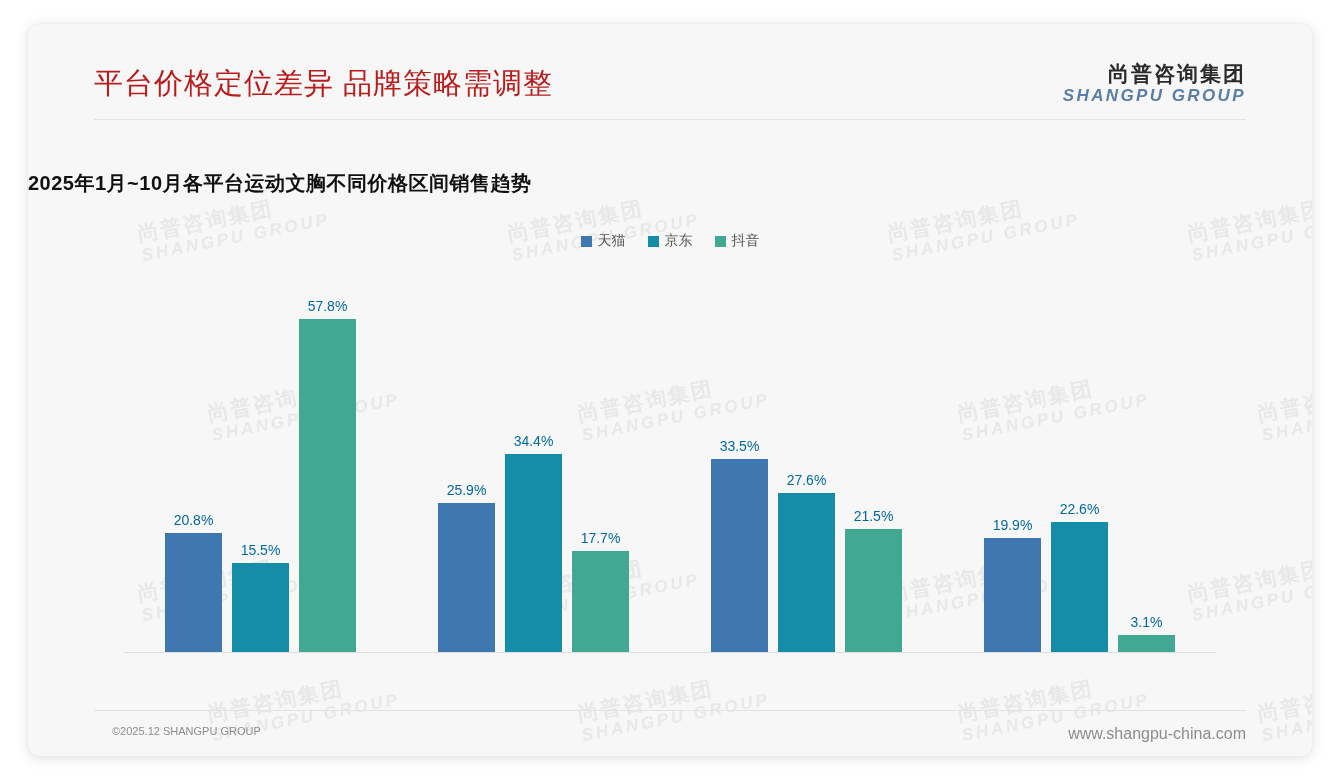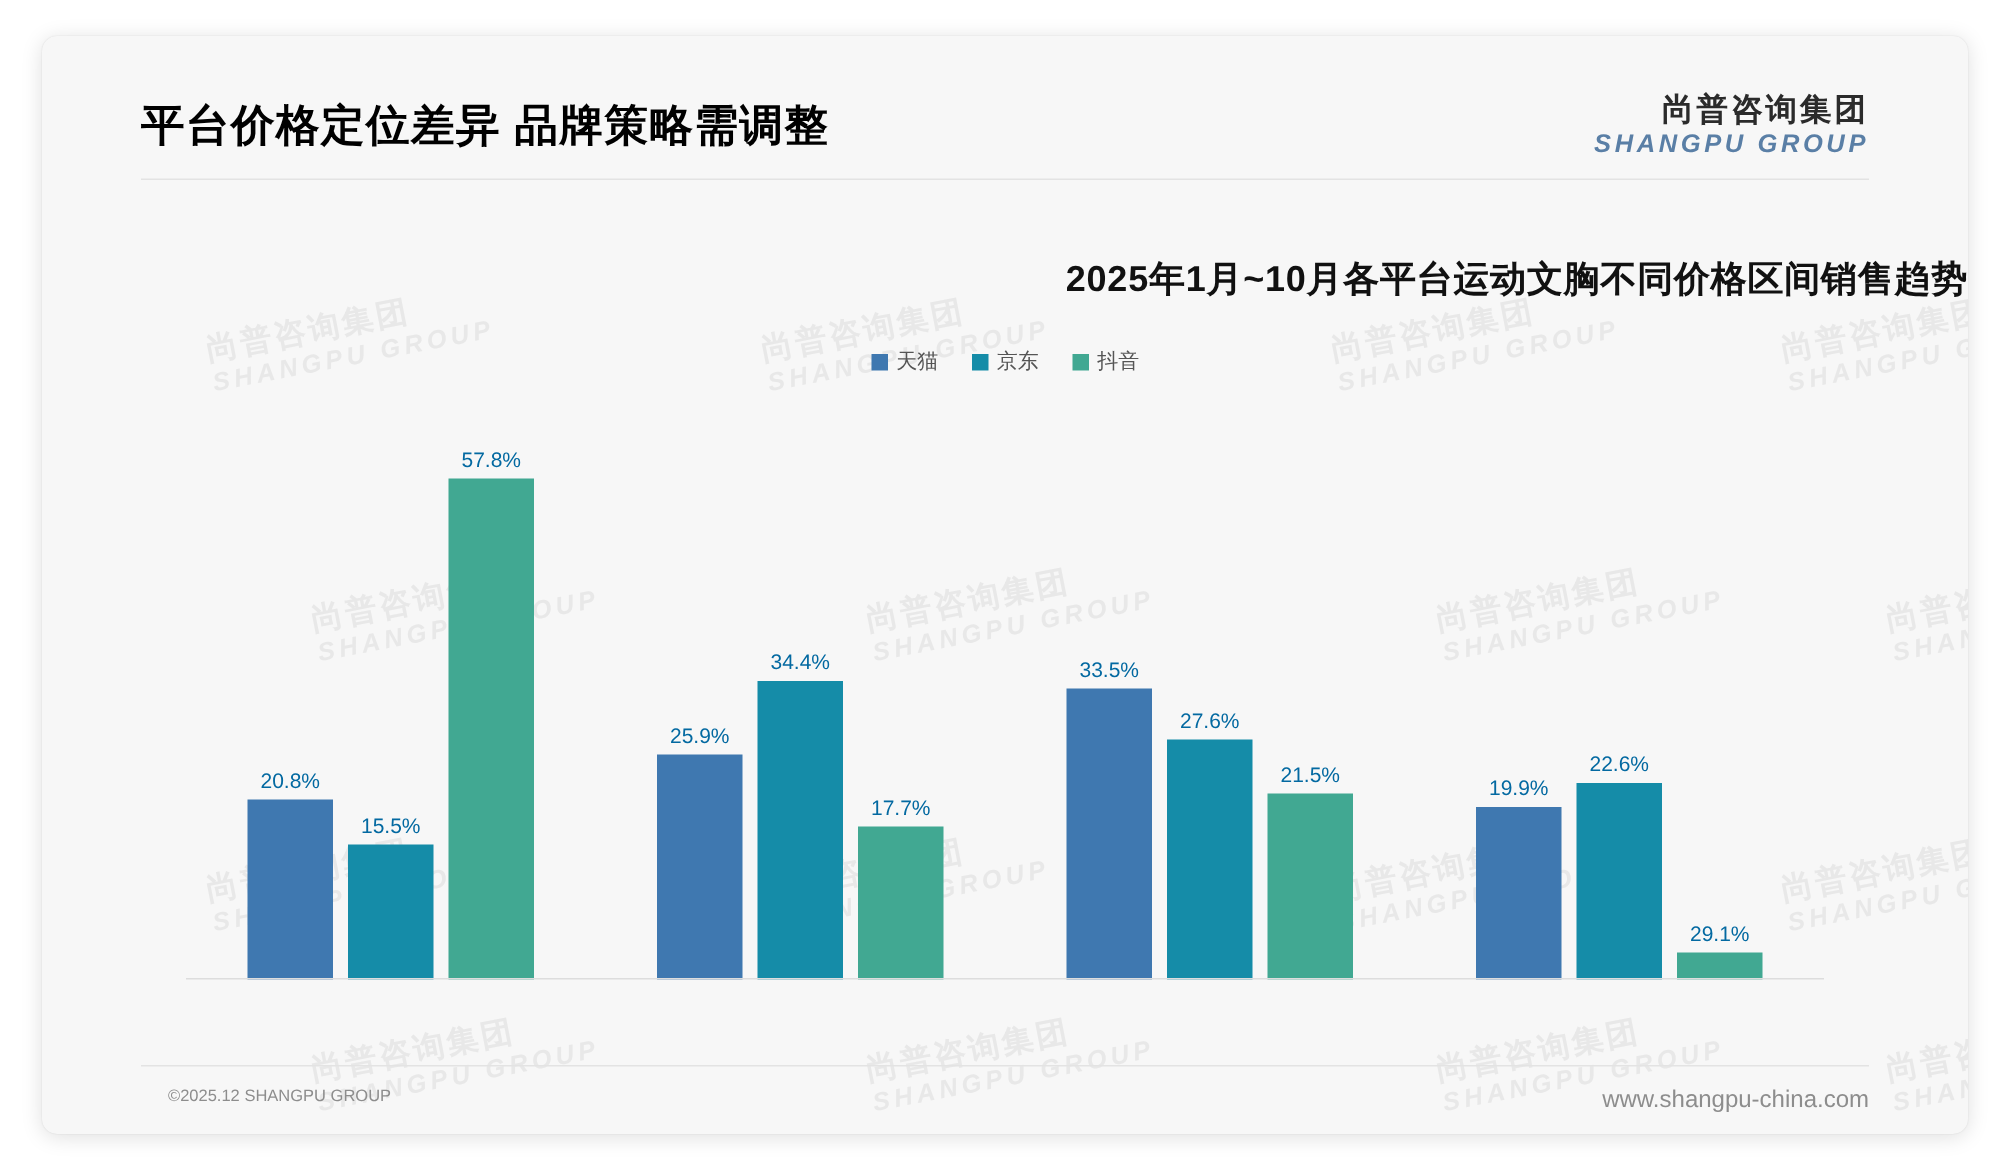--- a/index.html
+++ b/index.html
@@ -56,22 +56,22 @@
     left: 66px; right: 66px;
     bottom: 0;
     height: 1px;
     background: #e3e3e3;
   }
   .page-title {
     position: absolute;
     left: 66px;
     top: 40px;
     font-size: 29px;
-    font-weight: bold;
-    color: #000000;
+    font-weight: normal;
+    color: #b91c1c;
     letter-spacing: 1px;
   }
   .logo {
     position: absolute;
     right: 66px;
     top: 38px;
     text-align: right;
   }
   .logo-cn {
     font-size: 21px;
@@ -94,22 +94,22 @@
     position: absolute;
     left: 0; top: 96px;
     width: 100%;
     height: 590px;
     z-index: 2;
   }
   .chart-title {
     position: absolute;
     left: 0; right: 0;
     top: 50px;
-    text-align: right;
-    font-size: 24px;
+    text-align: left;
+    font-size: 20px;
     font-weight: bold;
     color: #111;
     letter-spacing: 0.5px;
   }
   .legend {
     position: absolute;
     left: 0; right: 0;
     top: 112px;
     display: flex;
     justify-content: center;
@@ -361,21 +361,21 @@
           <div class="group">
             <div class="bar-col">
               <div class="bar-value">19.9%</div>
               <div class="bar" style="background: rgb(63, 120, 176); height: 115.088px;"></div>
             </div>
             <div class="bar-col">
               <div class="bar-value">22.6%</div>
               <div class="bar" style="background: rgb(21, 140, 168); height: 130.703px;"></div>
             </div>
             <div class="bar-col">
-              <div class="bar-value">29.1%</div>
+              <div class="bar-value">3.1%</div>
               <div class="bar" style="background: rgb(65, 168, 146); height: 17.9283px;"></div>
             </div>
           </div>
         </div>
       <div class="axis-line"></div>
     </div>
 
   </div>
 
   <div class="footer">

